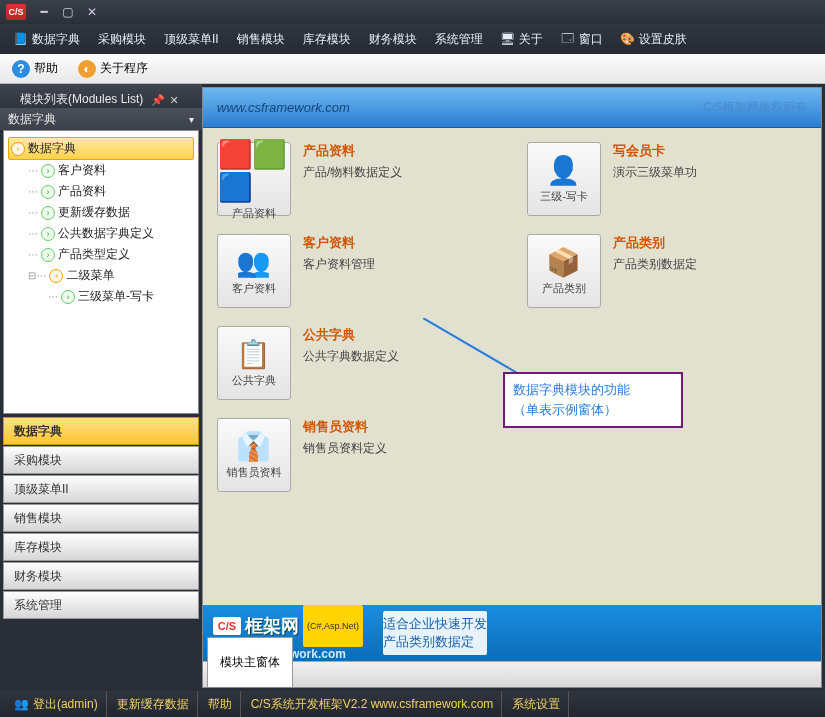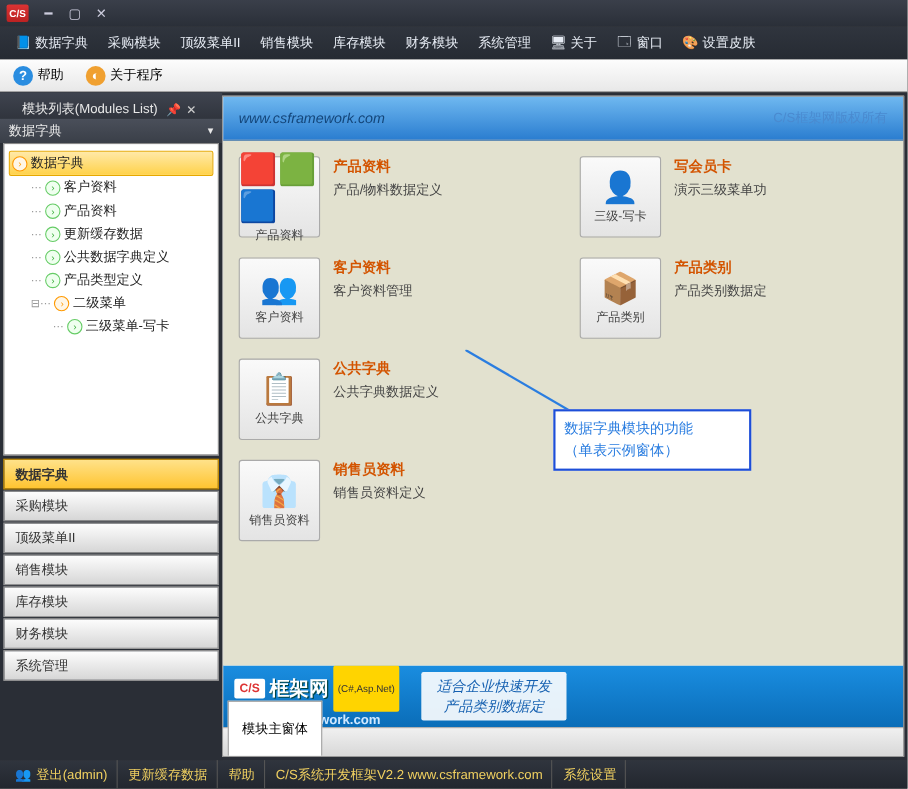--- a/index.html
+++ b/index.html
@@ -49,31 +49,31 @@
 
 .content { flex: 1; background: #e2e1cf; padding: 14px; position: relative; overflow: hidden; }
 .cards { display: grid; grid-template-columns: 270px 270px; gap: 18px 40px; }
 .card { display: flex; gap: 12px; }
 .cardicon { width: 74px; height: 74px; background: linear-gradient(#fafafa,#e4e4e4); border: 1px solid #aaa; border-radius: 3px; display: flex; flex-direction: column; align-items: center; justify-content: center; gap: 2px; cursor: pointer; }
 .cardicon .glyph { font-size: 28px; }
 .cardicon .cap { font-size: 11px; color: #444; text-align: center; }
 .cardtext .t { color: #d35400; font-weight: bold; font-size: 13px; margin-bottom: 4px; }
 .cardtext .d { color: #444; font-size: 12px; }
 
-.callout { position: absolute; left: 300px; top: 244px; width: 180px; height: 56px; border: 2px solid #1d4ed8; background: #fff; color: #2a7de0; padding: 6px 8px; font-size: 13px; line-height: 1.5; }
+.callout { position: absolute; left: 300px; top: 244px; width: 180px; height: 56px; border: 2px solid #701a75; background: #fff; color: #2a7de0; padding: 6px 8px; font-size: 13px; line-height: 1.5; }
 .calloutline { position: absolute; left: 220px; top: 190px; width: 120px; height: 80px; pointer-events: none; }
 
 .footerbanner { height: 56px; background: linear-gradient(#1a8de0,#0a6db8); margin: 0 0 0 0; display: flex; align-items: center; padding: 0 10px; gap: 20px; }
 .fblogo { display: flex; flex-direction: column; }
 .fblogo .row1 { display: flex; align-items: center; gap: 4px; }
 .fblogo .cs { width: 28px; height: 18px; background: #fff; color: #d33; font-weight: bold; font-size: 11px; display: flex; align-items: center; justify-content: center; border-radius: 2px; }
 .fblogo .txt { color: #fff; font-weight: bold; font-size: 18px; text-shadow: 1px 1px 0 #044; }
 .fblogo .tag { background: #ffd400; color: #333; font-size: 9px; padding: 16px 4px; border-radius: 2px; }
 .fblogo .url2 { color: #cfe8ff; font-size: 12px; font-weight: bold; }
-.fbright { color: #1560b0; font-size: 13px; text-align: center; line-height: 1.4; background: rgba(255,255,255,0.9); padding: 4px 14px; border-radius: 2px; font-style: italic; }
+.fbright { color: #1560b0; font-size: 13px; text-align: left; line-height: 1.4; background: rgba(255,255,255,0.9); padding: 4px 0; border-radius: 2px; }
 
 .tabbar { height: 26px; background: linear-gradient(#f0f0f0,#d8d8d8); border-top: 1px solid #aaa; display: flex; align-items: flex-end; padding: 0 4px; }
 .tab { padding: 16px 12px; background: #fff; border: 1px solid #999; border-bottom: none; font-size: 12px; cursor: pointer; }
 
 .statusbar { height: 26px; background: linear-gradient(#30353e,#22262e); color: #f0d060; display: flex; align-items: center; padding: 0 6px; font-size: 12px; gap: 2px; }
 .statusbar .seg { padding: 0 8px; border-right: 1px solid #555; display: flex; align-items: center; gap: 4px; height: 100%; cursor: pointer; }
 .statusbar .seg.link { color: #f0d060; }
 .sicon { font-size: 12px; }
 </style>
 </head>

